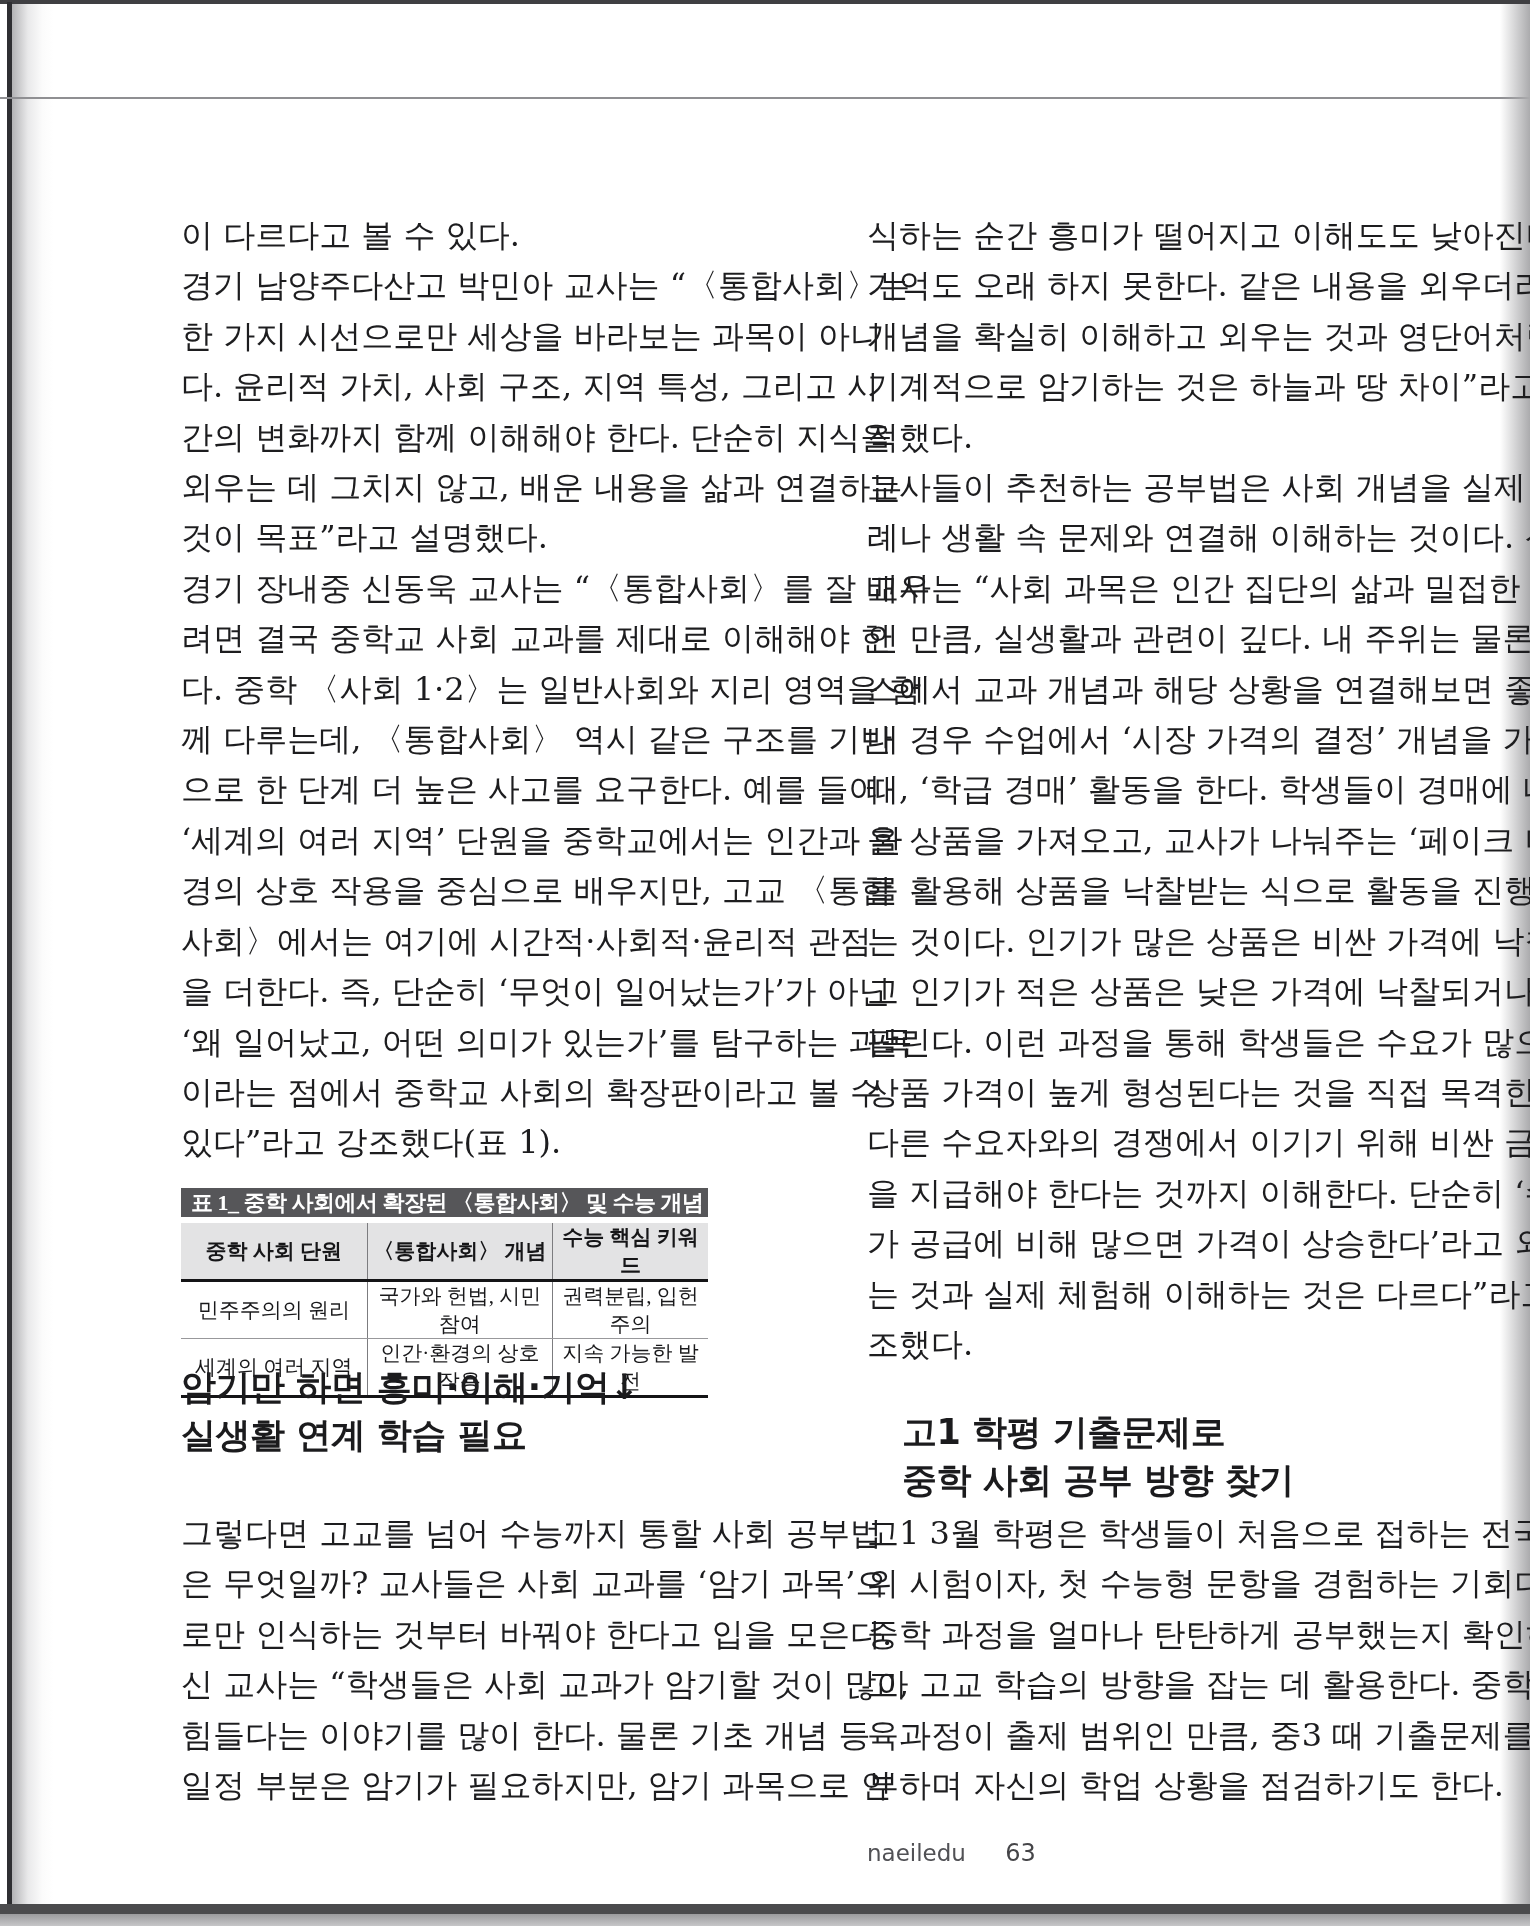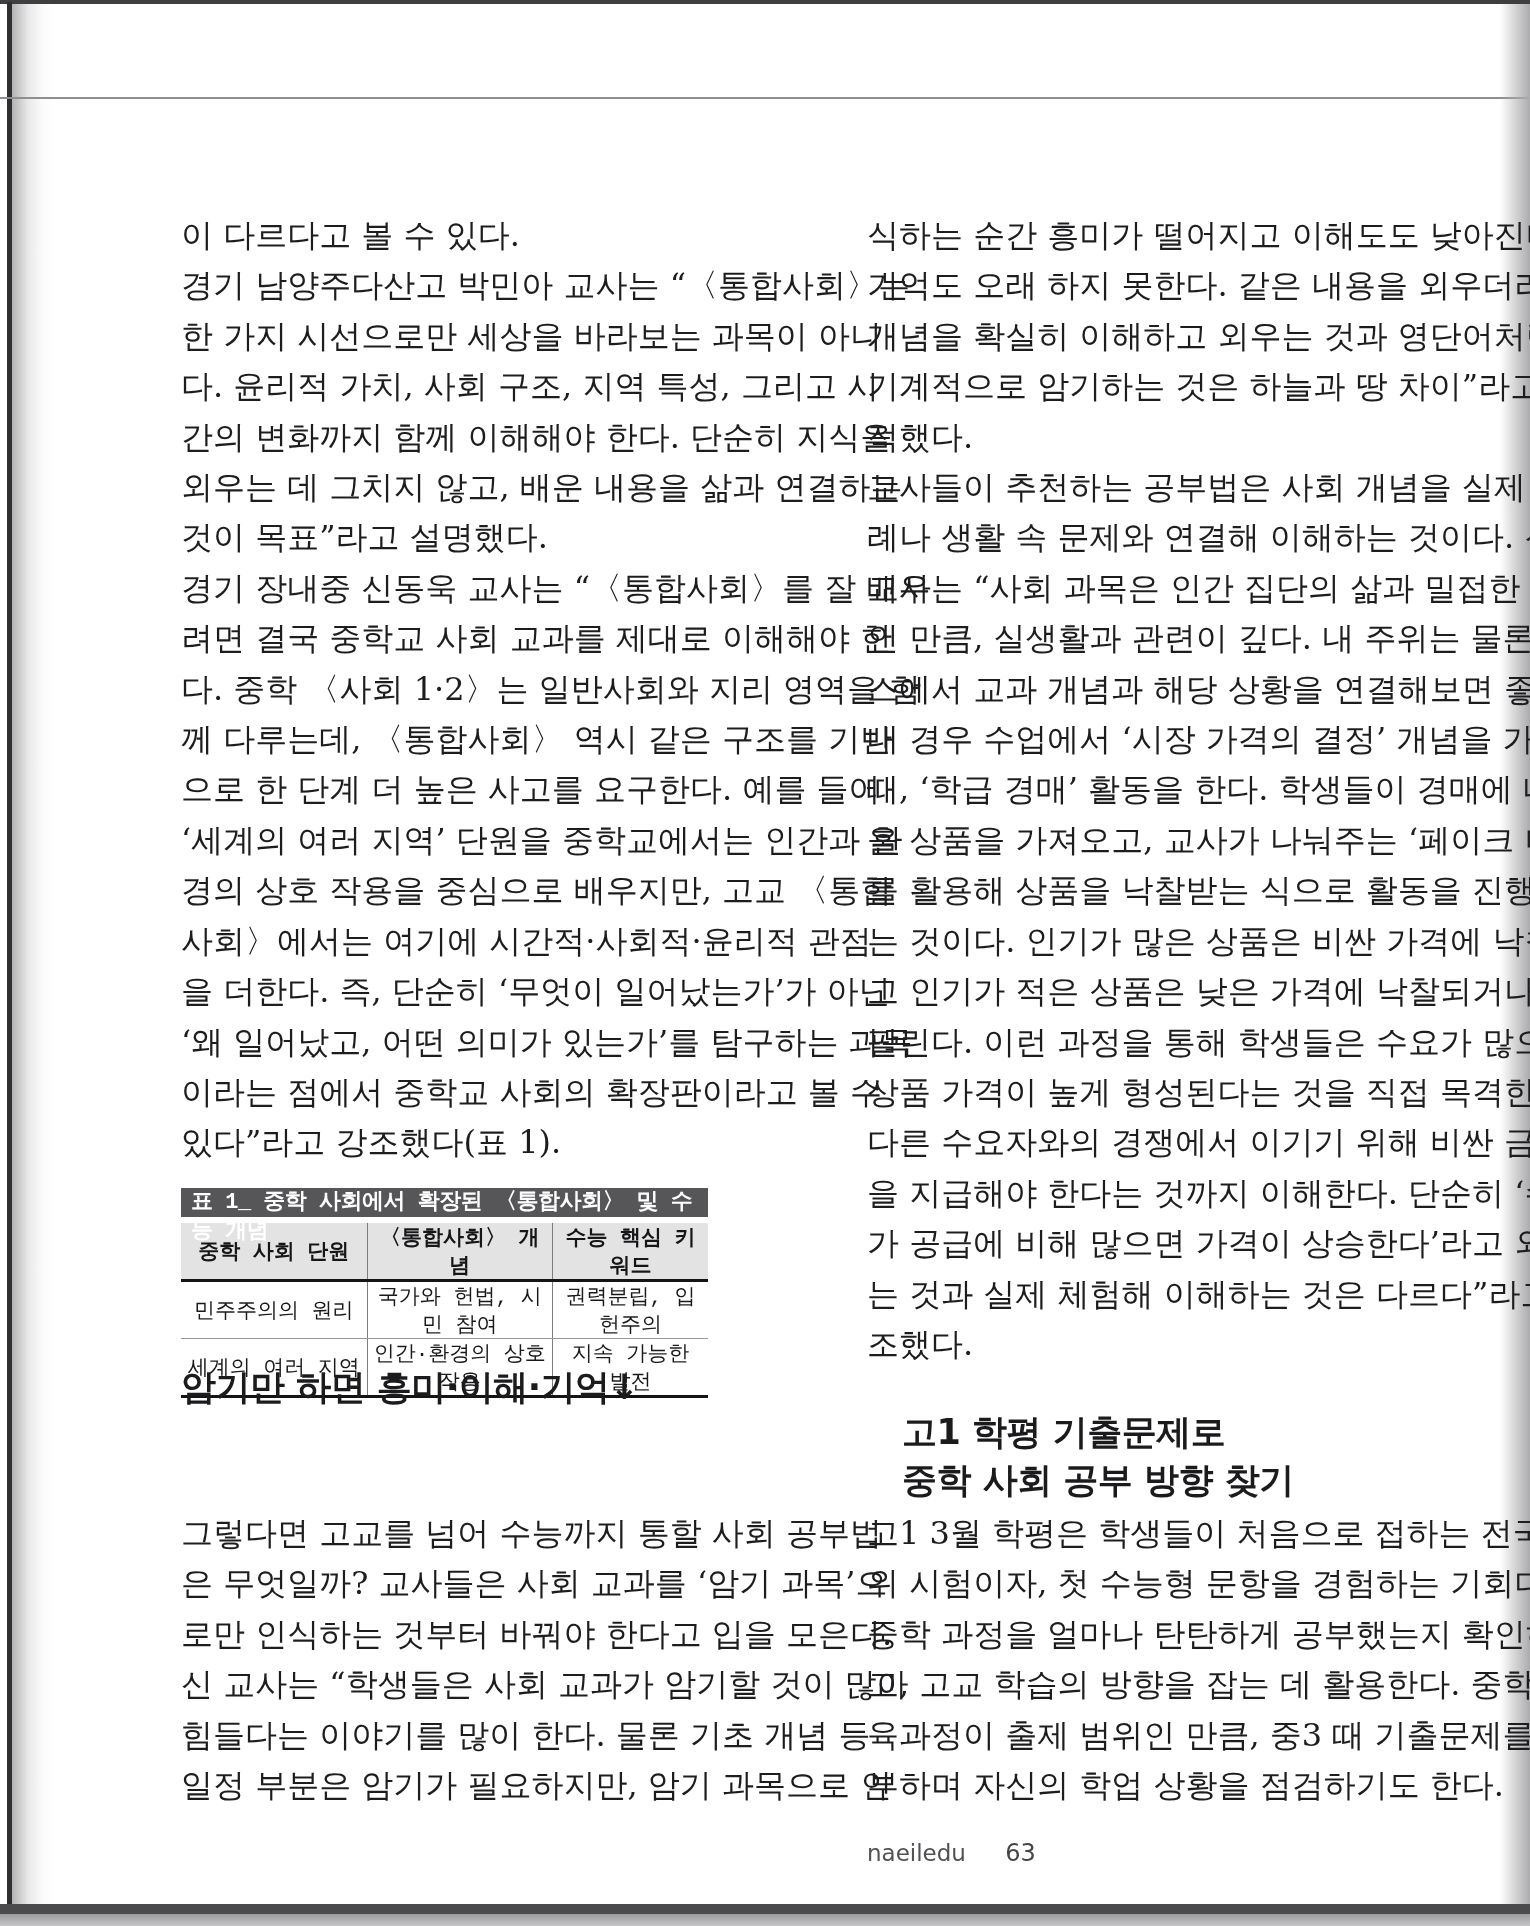--- a/index.html
+++ b/index.html
@@ -30,21 +30,21 @@
   #right-bottom{left:867px;top:1508px;}
 
   
   .sec-head{position:absolute;width:540px;font-family:"DejaVu Sans","Liberation Sans",sans-serif;
     font-weight:bold;font-size:35px;line-height:48px;color:#1b1b1d;letter-spacing:-0.5px;}
   #left-head{left:181px;top:1363px;}
   #right-head{left:867px;top:1408px;margin-left:35px;}
 
   
   .tbl-wrap{position:absolute;left:181px;top:1188px;width:527px;
-    font-family:Liberation Mono, monospace;}
+    font-family:Liberation Serif, serif;}
   .tbl-title{background:#565659;color:#ffffff;font-weight:bold;font-size:22px;
     height:29px;line-height:29px;padding-left:10px;letter-spacing:-0.5px;}
   .tbl-wrap table{width:100%;border-collapse:collapse;margin-top:6px;table-layout:fixed;}
   .tbl-wrap col.c1{width:35.3%;}.tbl-wrap col.c2{width:35.2%;}.tbl-wrap col.c3{width:29.5%;}
   .tbl-wrap th{background:#e3e3e4;font-size:21px;font-weight:bold;color:#161618;
     height:28px;border-bottom:3px solid #141416;text-align:center;padding:0 2px;}
   .tbl-wrap td{font-size:21px;color:#19191b;text-align:center;height:29px;
     border-bottom:1px solid #98989b;padding:0 2px;}
   .tbl-wrap tbody tr:last-child td{border-bottom:3px solid #141416;}
   .tbl-wrap th + th,.tbl-wrap td + td{border-left:1px solid #7c7c7f;}
@@ -112,20 +112,21 @@
           <td>세계의 여러 지역</td>
           <td>인간·환경의 상호 작용</td>
           <td>지속 가능한 발전</td>
         </tr>
       </tbody>
   </table>
 </div>
 
 <div id="left-head" class="sec-head">
   <div>암기만 하면 흥미·이해·기억↓</div>
+  <div>실생활 연계 학습 필요</div>
 </div>
 
 <div id="left-bottom" class="col">
     <div class="line">그렇다면 고교를 넘어 수능까지 통할 사회 공부법</div>
     <div class="line">은 무엇일까? 교사들은 사회 교과를 ‘암기 과목’으</div>
     <div class="line">로만 인식하는 것부터 바꿔야 한다고 입을 모은다.</div>
     <div class="line">신 교사는 “학생들은 사회 교과가 암기할 것이 많아</div>
     <div class="line">힘들다는 이야기를 많이 한다. 물론 기초 개념 등</div>
     <div class="line">일정 부분은 암기가 필요하지만, 암기 과목으로 인</div>
   </div>

